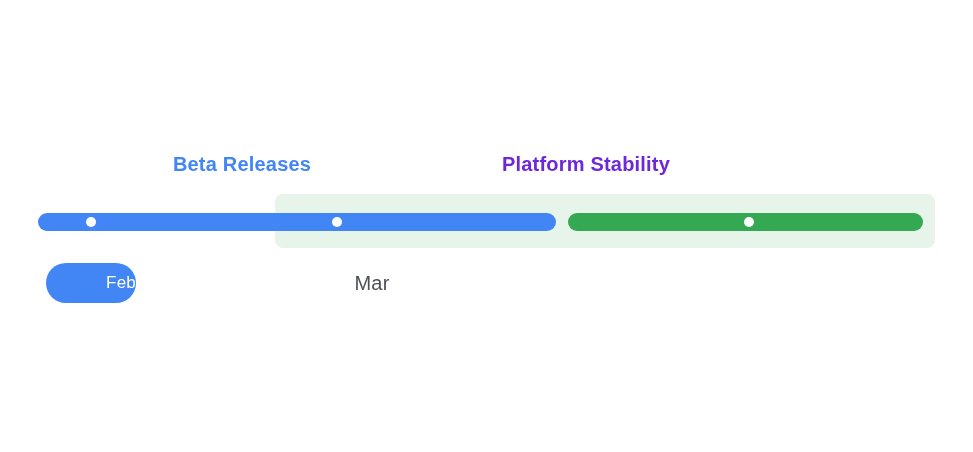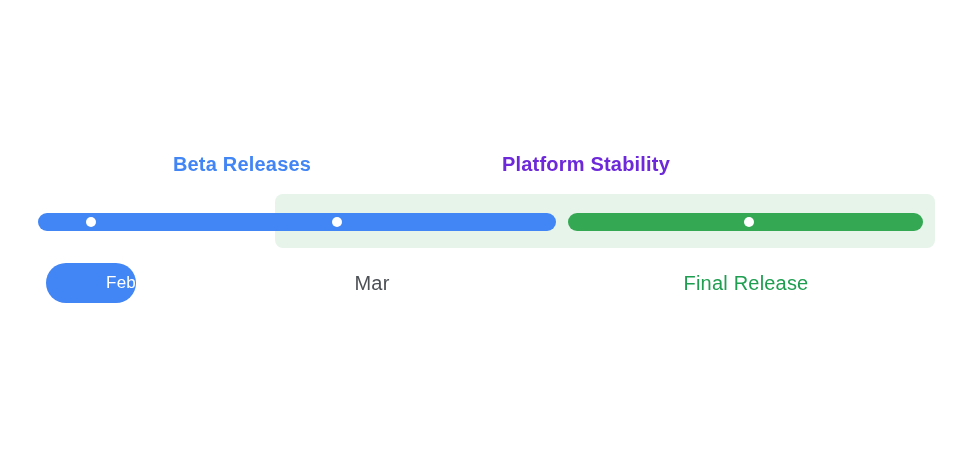--- a/index.html
+++ b/index.html
@@ -102,15 +102,14 @@
   </div>
 
   <div class="bar bar-green">
     <span class="dot dot-3"></span>
   </div>
 
   <div class="pill">Feb</div>
 
   <div class="milestone-label gray">Mar</div>
 
-  <div class="milestone-label green">Final Release</div>
 
 </div>
 
 </body></html>

